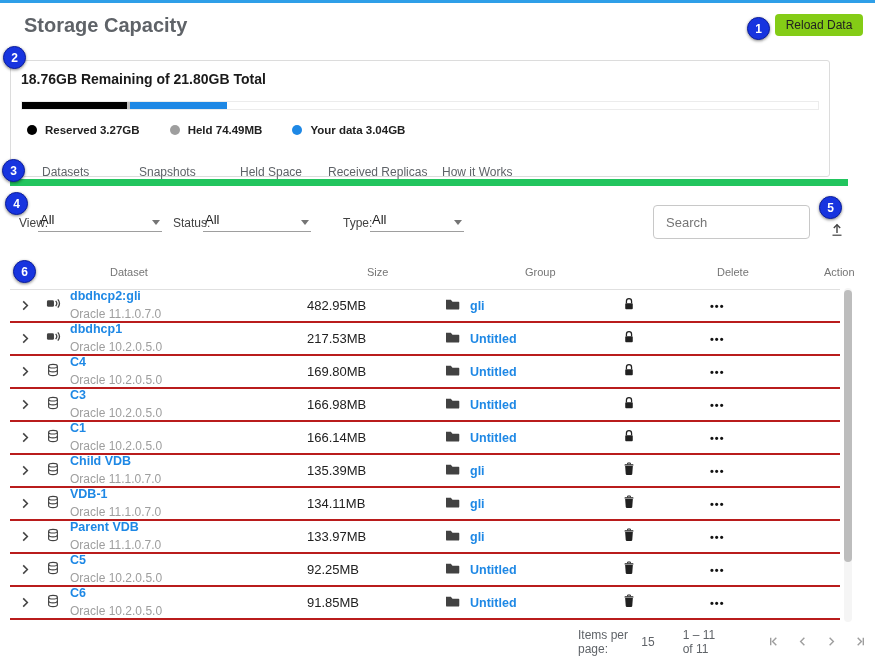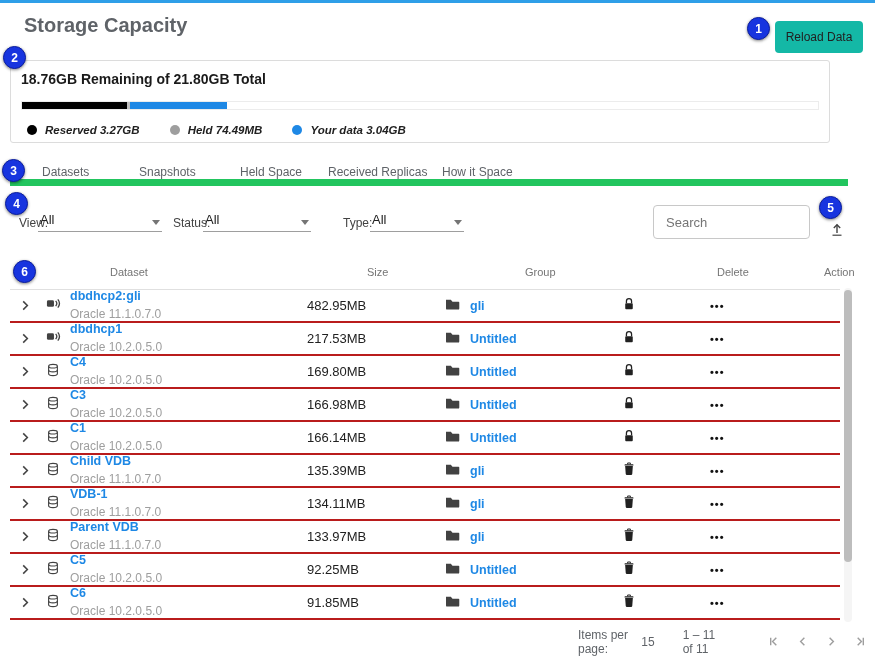--- a/index.html
+++ b/index.html
@@ -4,32 +4,32 @@
 <style>
   * { margin:0; padding:0; box-sizing:border-box; }
   html,body { background:#fff; }
   body { font-family:"Liberation Sans", sans-serif; }
   .page { position:relative; width:875px; height:656px; background:#fff; overflow:hidden; }
 
   .topstrip { position:absolute; top:0; left:0; right:0; height:3px; }
 
   .page-title { position:absolute; left:24px; top:14px; font-size:20px; color:#5f6368; }
 
-  .reload-btn { position:absolute; left:775px; top:21px; width:88px; height:32px;
-    background:#14b8a6; border:none; border-radius:4px; font-family:inherit;
+  .reload-btn { position:absolute; left:775px; top:14px; width:88px; height:22px;
+    background:#84cc16; border:none; border-radius:4px; font-family:inherit;
     font-size:12px; color:#212121; cursor:pointer; }
 
   
-  .card { position:absolute; left:10px; top:60px; width:820px; height:83px;
+  .card { position:absolute; left:10px; top:60px; width:820px; height:117px;
     border:1px solid #dcdcdc; border-radius:3px; background:#fff; }
   .card-summary { position:absolute; left:10px; top:10px; font-size:14px; font-weight:700; color:#1a1a1a; }
   .cap-bar { position:absolute; left:10px; top:40px; width:798px; height:9px;
     display:flex; background:#fff; border:1px solid #ececec; }
   .cap-seg { height:100%; }
-  .legend { position:absolute; left:16px; top:63px; display:flex; gap:30px; align-items:center;font-style:italic; }
+  .legend { position:absolute; left:16px; top:63px; display:flex; gap:30px; align-items:center; }
   .legend-item { display:flex; align-items:center; gap:8px; }
   .legend-dot { width:10px; height:10px; border-radius:50%; }
   .legend-label { font-size:11.5px; font-weight:700; color:#212121; }
 
   
   .tabs { position:absolute; left:10px; top:158px; width:838px; height:28px;
     border-bottom:7px solid #22c55e; display:flex; padding-left:32px; align-items:flex-end; }
   .tab { font-size:12px; color:#5f6368; cursor:pointer; }
   .tab-0 { width:97px; } .tab-1 { width:101px; } .tab-2 { width:88px; } .tab-3 { width:114px; } .tab-4 { width:120px; }
 
@@ -121,21 +121,21 @@
         <span class="legend-label">Your data 3.04GB</span>
       </div>
     </div>
   </div>
 
   <div class="tabs">
     <span class="tab tab-0">Datasets</span>
     <span class="tab tab-1">Snapshots</span>
     <span class="tab tab-2">Held Space</span>
     <span class="tab tab-3">Received Replicas</span>
-    <span class="tab tab-4">How it Space</span>
+    <span class="tab tab-4">How it Works</span>
   </div>
 
   <span class="filter-label" style="left:4px; top:216px;margin-left:15px;">View:</span>
   <div class="select" style="left:38px; top:210px; width:124px;">
     <span class="select-value">All</span>
     <span class="caret"></span>
   </div>
 
   <span class="filter-label" style="left:173px; top:216px;">Status:</span>
   <div class="select" style="left:203px; top:210px; width:108px;">

